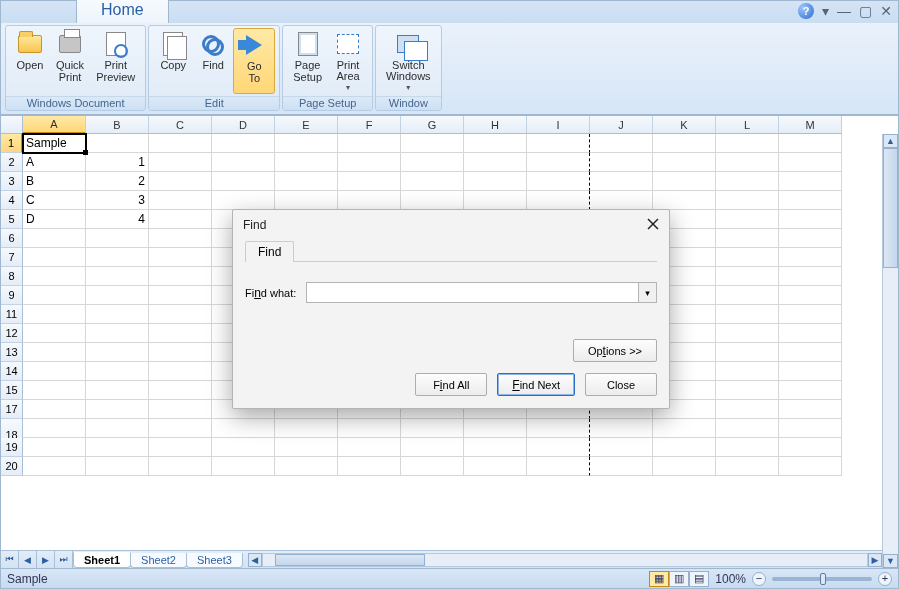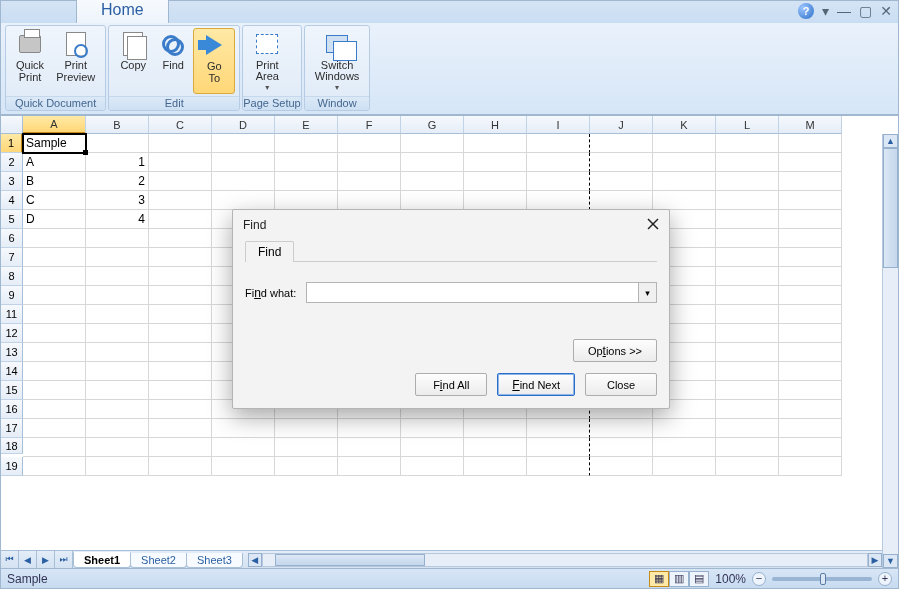--- a/index.html
+++ b/index.html
@@ -124,34 +124,40 @@
       <div class="min-dot">▢</div>
       <div class="min-dot">✕</div>
     </div>
   </div>
 
   <div class="ribbon">
     <div class="group">
       <div class="group-body">
         <div class="rbtn">
             <div class="ico">
+              <div class="ico-folder"></div>
+            </div>
+            <span class="lbl">Open</span>
+          </div>
+        <div class="rbtn">
+            <div class="ico">
               <div class="ico-printer"></div>
             </div>
             <span class="lbl" style="white-space:pre-line">Quick
 Print</span>
           </div>
         <div class="rbtn">
             <div class="ico">
               <div class="ico-preview"></div>
             </div>
             <span class="lbl" style="white-space:pre-line">Print
 Preview</span>
           </div>
       </div>
-      <div class="group-label">Quick Document</div>
+      <div class="group-label">Windows Document</div>
     </div>
 
     <div class="group">
       <div class="group-body">
         <div class="rbtn">
             <div class="ico">
               <div class="ico-copy"></div>
             </div>
             <span class="lbl">Copy</span>
           </div>
@@ -167,20 +173,27 @@
             </div>
             <span class="lbl" style="white-space:pre-line">Go
 To</span>
           </div>
       </div>
       <div class="group-label">Edit</div>
     </div>
 
     <div class="group">
       <div class="group-body">
+        <div class="rbtn">
+            <div class="ico">
+              <div class="ico-pagesetup"></div>
+            </div>
+            <span class="lbl" style="white-space:pre-line">Page
+Setup</span>
+          </div>
         <div class="rbtn">
             <div class="ico">
               <div class="ico-printarea"></div>
             </div>
             <span class="lbl" style="white-space:pre-line">Print
 Area</span>
             <span class="drop">▾</span>
           </div>
       </div>
       <div class="group-label">Page Setup</div>
@@ -437,69 +450,69 @@
           <div class="cell" style="width: 63px;"></div>
           <div class="cell" style="width: 63px;"></div>
           <div class="cell" style="width: 63px;"></div>
           <div class="cell page-break-v" style="width: 63px;"></div>
           <div class="cell" style="width: 63px;"></div>
           <div class="cell" style="width: 63px;"></div>
           <div class="cell" style="width: 63px;"></div>
           <div class="cell" style="width: 63px;"></div>
         </div>
         <div style="display: flex; height: 19px;">
-          <div class="rowhdr" style="height: 19px;">16</div>
-          <div class="cell" style="width: 63px;"></div>
-          <div class="cell" style="width: 63px;"></div>
-          <div class="cell" style="width: 63px;"></div>
-          <div class="cell" style="width: 63px;"></div>
-          <div class="cell" style="width: 63px;"></div>
-          <div class="cell" style="width: 63px;"></div>
-          <div class="cell" style="width: 63px;"></div>
-          <div class="cell" style="width: 63px;"></div>
-          <div class="cell page-break-v" style="width: 63px;"></div>
-          <div class="cell" style="width: 63px;"></div>
-          <div class="cell" style="width: 63px;"></div>
-          <div class="cell" style="width: 63px;"></div>
-          <div class="cell" style="width: 63px;"></div>
-        </div>
-        <div style="display: flex; height: 19px;">
           <div class="rowhdr" style="height: 19px;">17</div>
           <div class="cell" style="width: 63px;"></div>
           <div class="cell" style="width: 63px;"></div>
           <div class="cell" style="width: 63px;"></div>
           <div class="cell" style="width: 63px;"></div>
           <div class="cell" style="width: 63px;"></div>
           <div class="cell" style="width: 63px;"></div>
           <div class="cell" style="width: 63px;"></div>
           <div class="cell" style="width: 63px;"></div>
           <div class="cell page-break-v" style="width: 63px;"></div>
           <div class="cell" style="width: 63px;"></div>
           <div class="cell" style="width: 63px;"></div>
           <div class="cell" style="width: 63px;"></div>
           <div class="cell" style="width: 63px;"></div>
         </div>
         <div style="display: flex; height: 19px;">
-          <div class="rowhdr" style="height: 16px;">18</div>
+          <div class="rowhdr" style="height: 32px;">18</div>
           <div class="cell" style="width: 63px;"></div>
           <div class="cell" style="width: 63px;"></div>
           <div class="cell" style="width: 63px;"></div>
           <div class="cell" style="width: 63px;"></div>
           <div class="cell" style="width: 63px;"></div>
           <div class="cell" style="width: 63px;"></div>
           <div class="cell" style="width: 63px;"></div>
           <div class="cell" style="width: 63px;"></div>
           <div class="cell page-break-v" style="width: 63px;"></div>
           <div class="cell" style="width: 63px;"></div>
           <div class="cell" style="width: 63px;"></div>
           <div class="cell" style="width: 63px;"></div>
           <div class="cell" style="width: 63px;"></div>
         </div>
         <div style="display: flex; height: 19px;">
           <div class="rowhdr" style="height: 19px;">19</div>
+          <div class="cell" style="width: 63px;"></div>
+          <div class="cell" style="width: 63px;"></div>
+          <div class="cell" style="width: 63px;"></div>
+          <div class="cell" style="width: 63px;"></div>
+          <div class="cell" style="width: 63px;"></div>
+          <div class="cell" style="width: 63px;"></div>
+          <div class="cell" style="width: 63px;"></div>
+          <div class="cell" style="width: 63px;"></div>
+          <div class="cell page-break-v" style="width: 63px;"></div>
+          <div class="cell" style="width: 63px;"></div>
+          <div class="cell" style="width: 63px;"></div>
+          <div class="cell" style="width: 63px;"></div>
+          <div class="cell" style="width: 63px;"></div>
+        </div>
+        <div style="display: flex; height: 19px;">
+          <div class="rowhdr" style="height: 19px;">20</div>
           <div class="cell" style="width: 63px;"></div>
           <div class="cell" style="width: 63px;"></div>
           <div class="cell" style="width: 63px;"></div>
           <div class="cell" style="width: 63px;"></div>
           <div class="cell" style="width: 63px;"></div>
           <div class="cell" style="width: 63px;"></div>
           <div class="cell" style="width: 63px;"></div>
           <div class="cell" style="width: 63px;"></div>
           <div class="cell page-break-v" style="width: 63px;"></div>
           <div class="cell" style="width: 63px;"></div>

